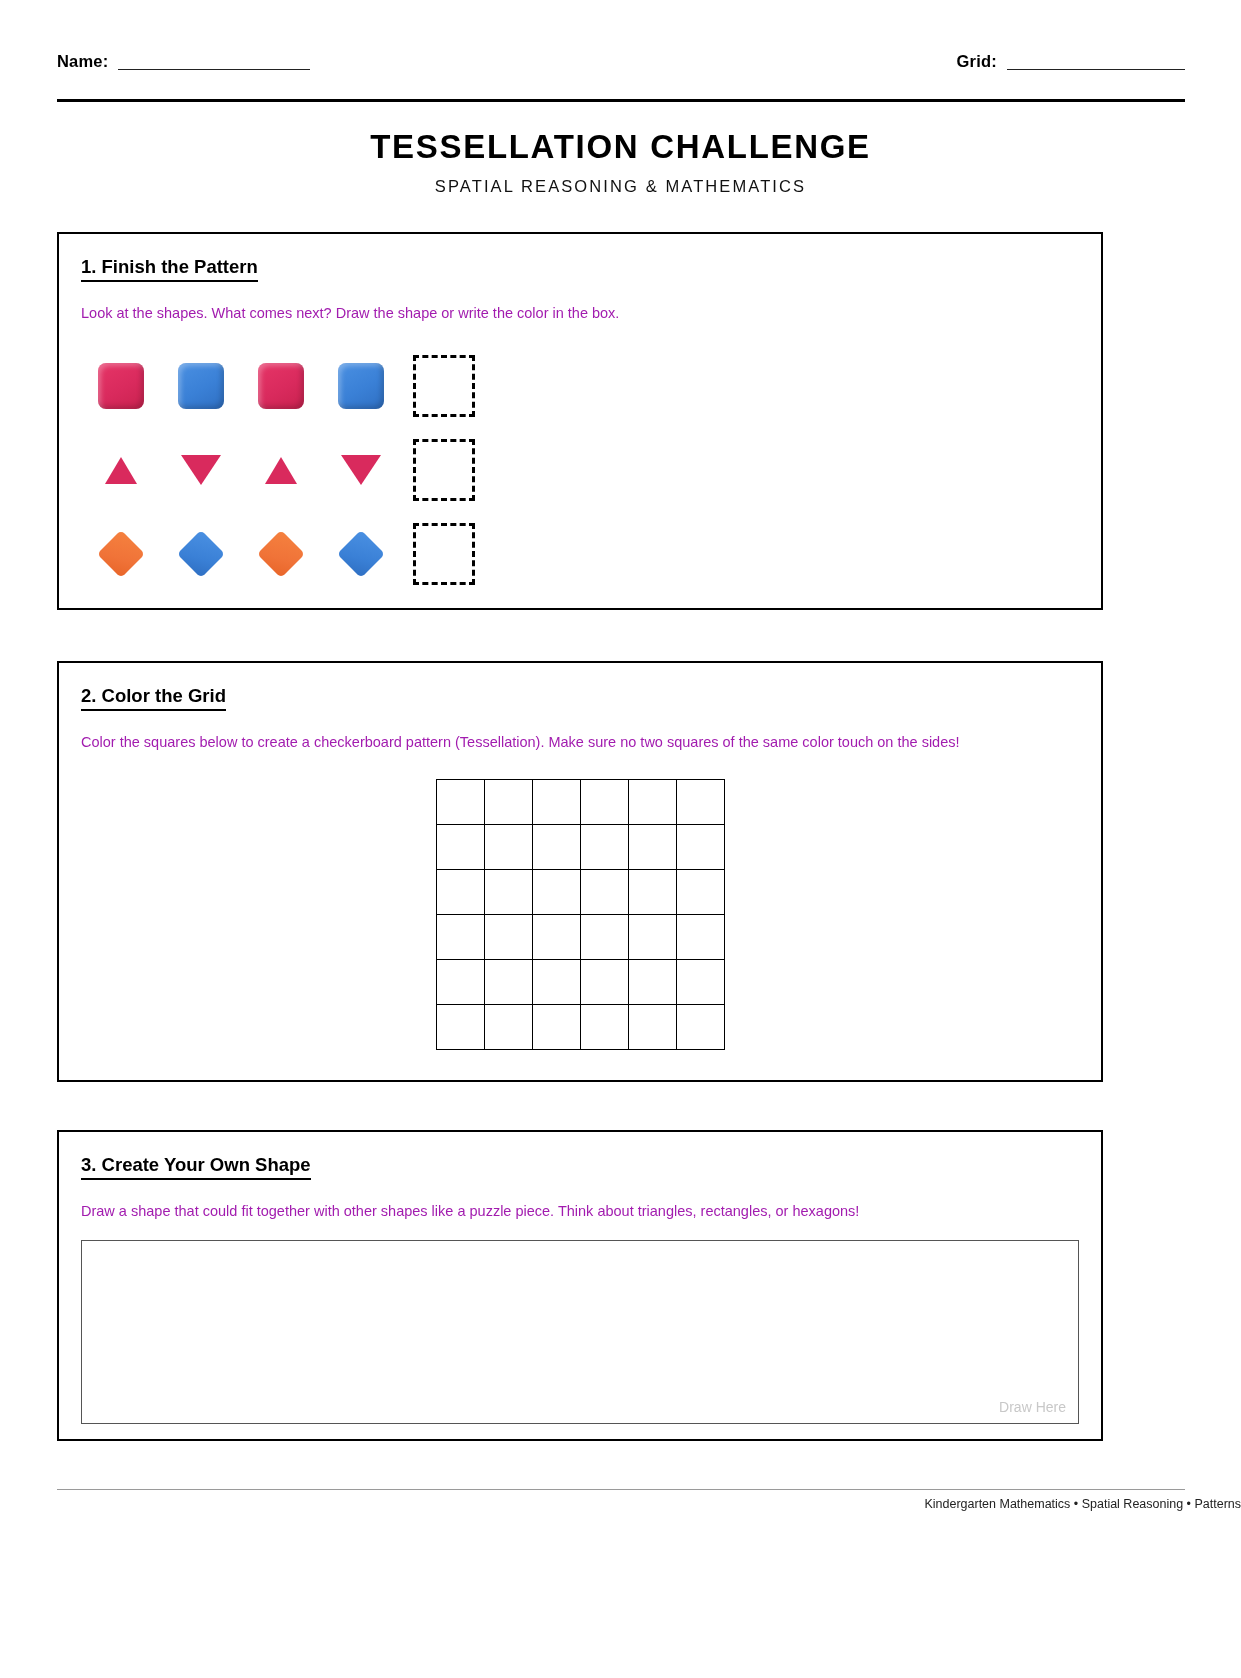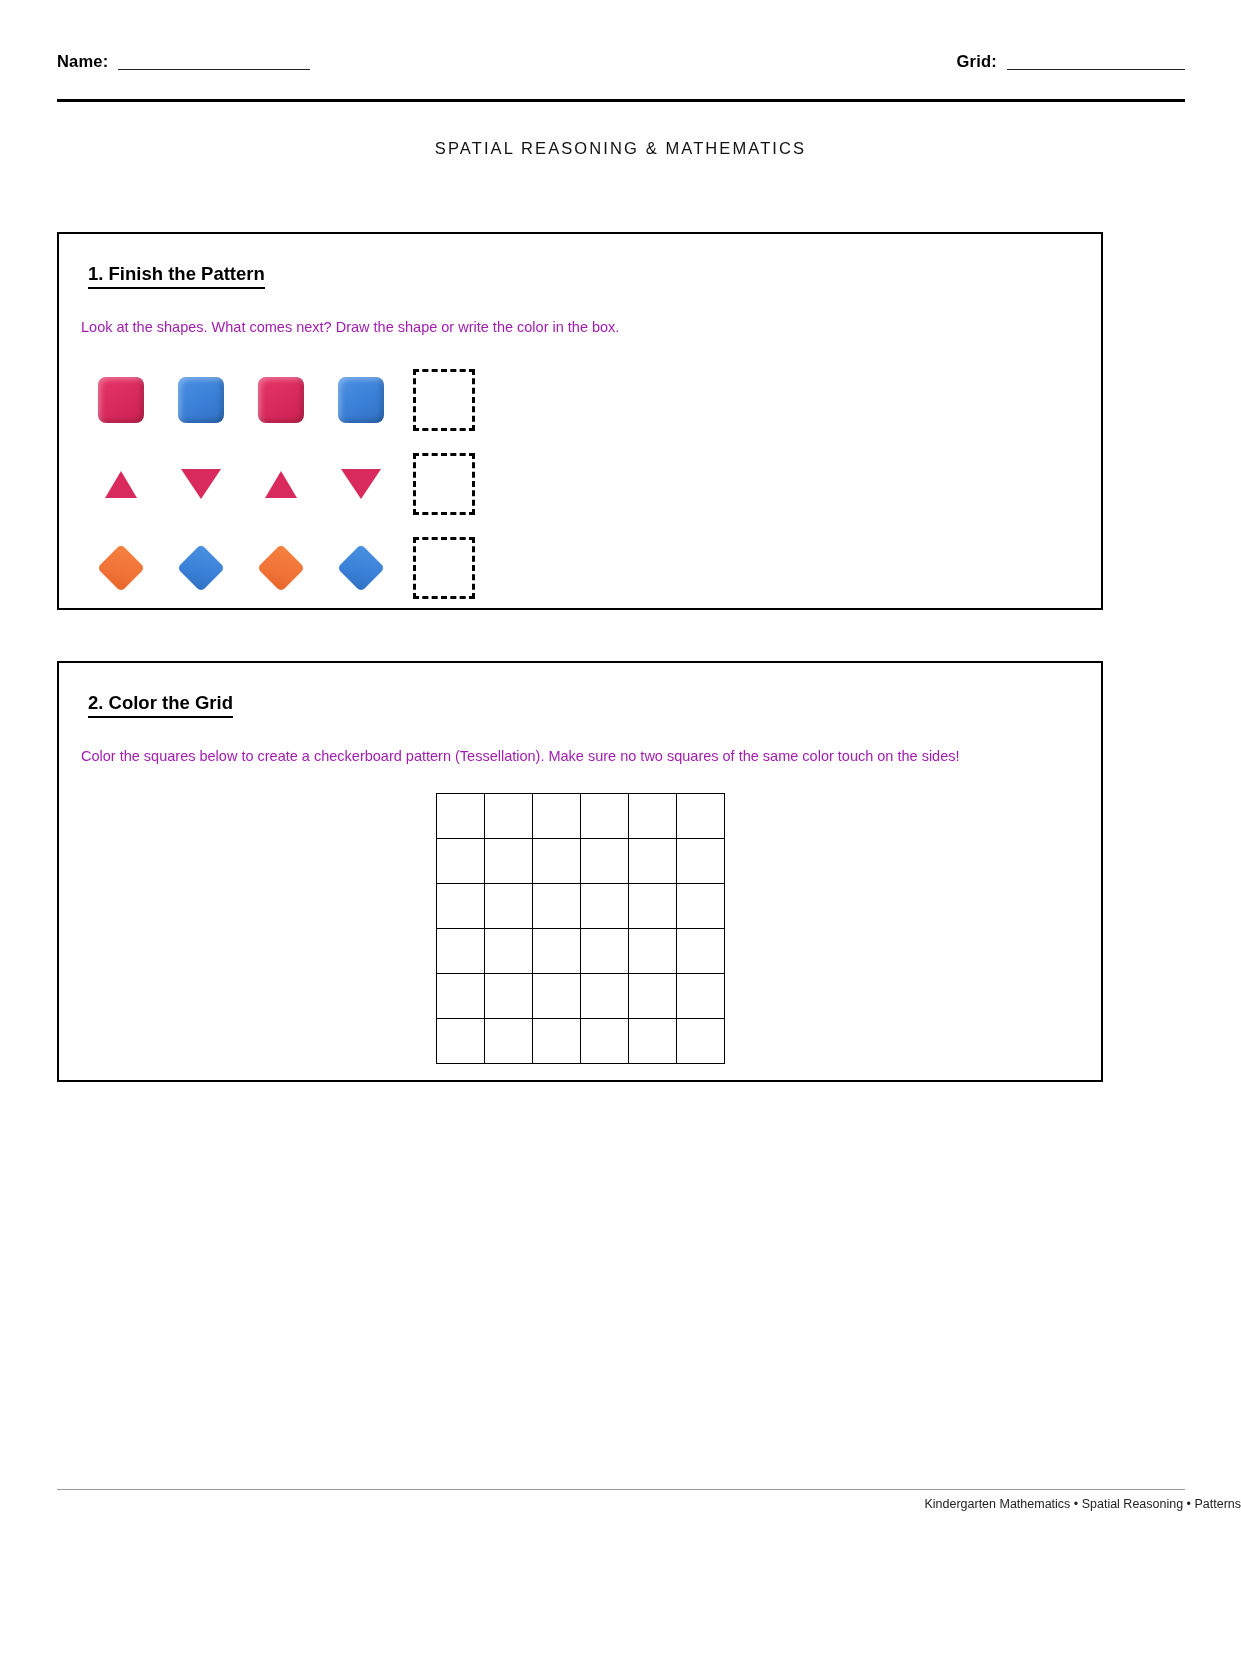--- a/index.html
+++ b/index.html
@@ -87,21 +87,21 @@
   #section-2 { top: 661px; height: 421px; }
   #section-3 { top: 1130px; height: 311px; }
 
   .section-inner { padding: 22px 22px 0 22px; }
   .section-title {
     font-size: 18.5px;
     font-weight: bold;
     display: inline-block;
     border-bottom: 2px solid #000;
     padding-bottom: 2px;
-    margin: 7px;
+    margin: 0;
     line-height: 22px;
   }
   .section-instr {
     font-size: 14.5px;
     line-height: 18px;
     margin: 22px 0 0 0;
     color: #a21caf;
   }
 
   
@@ -243,20 +243,21 @@
     </div>
     <div class="field">
       <span class="field-label">Grid:</span>
       <span class="field-rule rule-date"></span>
     </div>
   </div>
 
   <div class="header-divider"></div>
 
   <div class="title-block">
+    <h1 class="doc-title">TESSELLATION CHALLENGE</h1>
     <p class="doc-subtitle">SPATIAL REASONING &amp; MATHEMATICS</p>
   </div>
 
   <div class="section" id="section-1">
     <div class="section-inner">
       <h2 class="section-title">1. Finish the Pattern</h2>
       <p class="section-instr">Look at the shapes. What comes next? Draw the shape or write the color in the box.</p>
 
       <div class="pattern-rows">
 
@@ -358,17 +359,26 @@
             <div class="grid-cell"></div>
             <div class="grid-cell"></div>
             <div class="grid-cell"></div>
             <div class="grid-cell"></div>
             <div class="grid-cell"></div>
           </div>
       </div>
     </div>
   </div>
 
+  <div class="section" id="section-3">
+    <div class="section-inner">
+      <h2 class="section-title">3. Create Your Own Shape</h2>
+      <p class="section-instr">Draw a shape that could fit together with other shapes like a puzzle piece. Think about triangles, rectangles, or hexagons!</p>
+    </div>
+    <div class="draw-area">
+      <span class="draw-hint">Draw Here</span>
+    </div>
+  </div>
 
   <div class="footer-divider"></div>
   <div class="footer-text">Kindergarten Mathematics • Spatial Reasoning • Patterns</div>
 
 </div>
 
 </body></html>

